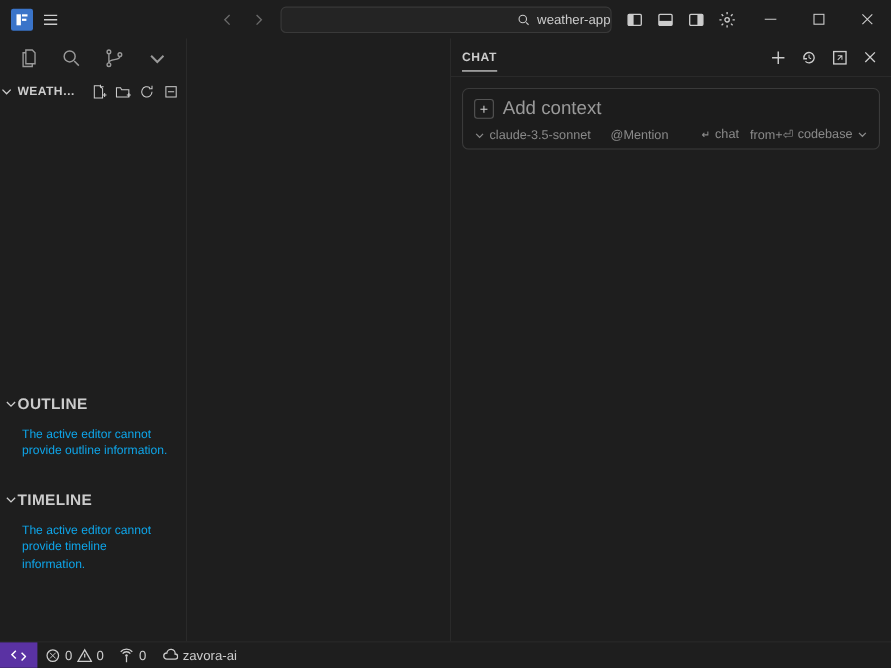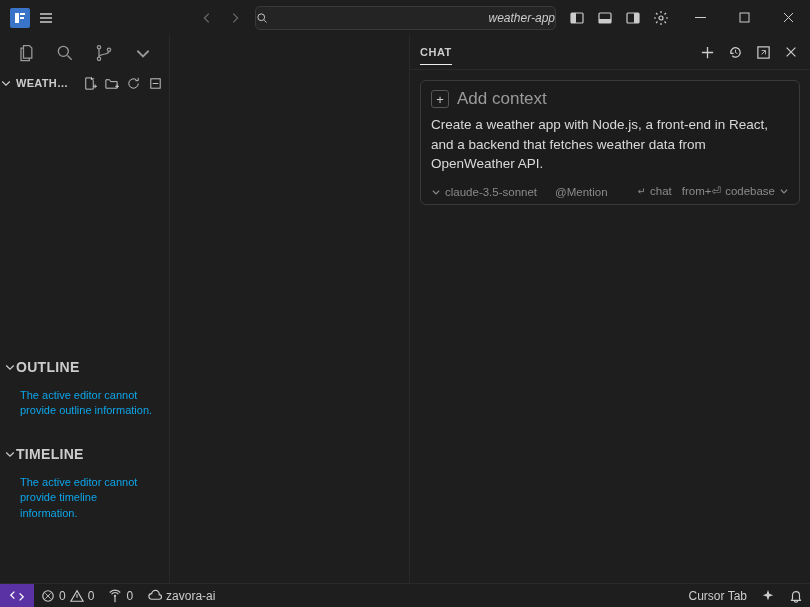--- a/index.html
+++ b/index.html
@@ -5,21 +5,21 @@
 * { margin:0; padding:0; box-sizing:border-box; font-family:-apple-system,"Segoe UI",sans-serif; user-select:none; }
 body { background:#1e1e1e; color:#cccccc; width:810px; height:607px; overflow:hidden; display:flex; flex-direction:column; font-size:13px; }
 svg { display:block; }
 
 
 .titlebar { height:35px; background:#1e1e1e; display:flex; align-items:center; }
 .app-menu { width:55px; display:flex; align-items:center; gap:8px; padding-left:10px; }
 .logo-box { width:20px; height:20px; background:#3a74c9; border-radius:2px; display:flex; align-items:center; justify-content:center; }
 .title-nav { display:flex; gap:4px; margin-left:140px; }
 .nav-btn { width:24px; height:24px; display:flex; align-items:center; justify-content:center; color:#6a6a6a; border-radius:4px; }
-.search-box { flex:1; max-width:310px; height:24px; background:#242424; border:1px solid #393939; border-radius:5px; display:flex; align-items:center; justify-content:space-between; margin:0 8px; gap:6px; color:#cccccc; font-size:12px;font-style:italic; }
+.search-box { flex:1; max-width:310px; height:24px; background:#242424; border:1px solid #393939; border-radius:5px; display:flex; align-items:center; justify-content:flex-end; margin:0 8px; gap:6px; color:#cccccc; font-size:12px; }
 .layout-btns { display:flex; gap:2px; margin-left:auto; margin-right:4px; }
 .layout-btn, .ctrl-btn { width:26px; height:26px; display:flex; align-items:center; justify-content:center; color:#cccccc; }
 .window-ctrl { display:flex; }
 .ctrl-btn { width:44px; height:35px; }
 
 
 .app-body { flex:1; display:flex; min-height:0; }
 .sidebar { width:170px; background:#1e1e1e; display:flex; flex-direction:column; border-right:1px solid #2a2a2a; }
 .sb-tabs { height:35px; display:flex; align-items:center; justify-content:space-around; padding:0 6px; }
 .sb-tab { width:28px; height:28px; display:flex; align-items:center; justify-content:center; color:#999; }
@@ -251,21 +251,20 @@
             </svg>
           </div>
       </div>
     </div>
 
     <div class="chat-input-card">
       <div class="ctx-row">
         <div class="ctx-plus">+</div>
         <span class="ctx-label">Add context</span>
       </div>
-      <div class="prompt">Create a weather app with Node.js, a front-end in React, and a backend that fetches weather data from OpenWeather API.</div>
       <div class="card-foot">
         <span class="pill">
           <svg width="10" height="10" viewBox="0 0 16 16">
               <path fill="none" stroke="currentColor" stroke-width="1.8" d="M3 6l5 5 5-5"></path>
             </svg>
           <span>claude-3.5-sonnet</span>
         </span>
         <span>@Mention</span>
         <div class="right">
           <span class="pill">
@@ -310,28 +309,13 @@
         <circle cx="8" cy="8" r="1.3" fill="currentColor"></circle>
       </svg>
     <span>0</span>
   </div>
   <div class="st-item">
     <svg width="15" height="15" viewBox="0 0 16 16">
         <path fill="none" stroke="currentColor" stroke-width="1.3" d="M5 12a3 3 0 0 1 0-6 4 4 0 0 1 8 1 2.5 2.5 0 0 1 0 5z"></path>
       </svg>
     <span>zavora-ai</span>
   </div>
-  <div class="st-right">
-    <div class="st-item">
-        <span>Cursor Tab</span>
-      </div>
-    <div class="st-item">
-        <svg width="14" height="14" viewBox="0 0 16 16">
-          <path fill="currentColor" d="M8 1l1.5 4.5L14 7l-4.5 1.5L8 13l-1.5-4.5L2 7l4.5-1.5z"></path>
-        </svg>
-      </div>
-    <div class="st-item">
-        <svg width="14" height="14" viewBox="0 0 16 16">
-          <path fill="none" stroke="currentColor" stroke-width="1.3" d="M4 11V7a4 4 0 0 1 8 0v4l1 2H3zM6 13a2 2 0 0 0 4 0"></path>
-        </svg>
-      </div>
-  </div>
 </div>
 
 </body></html>

